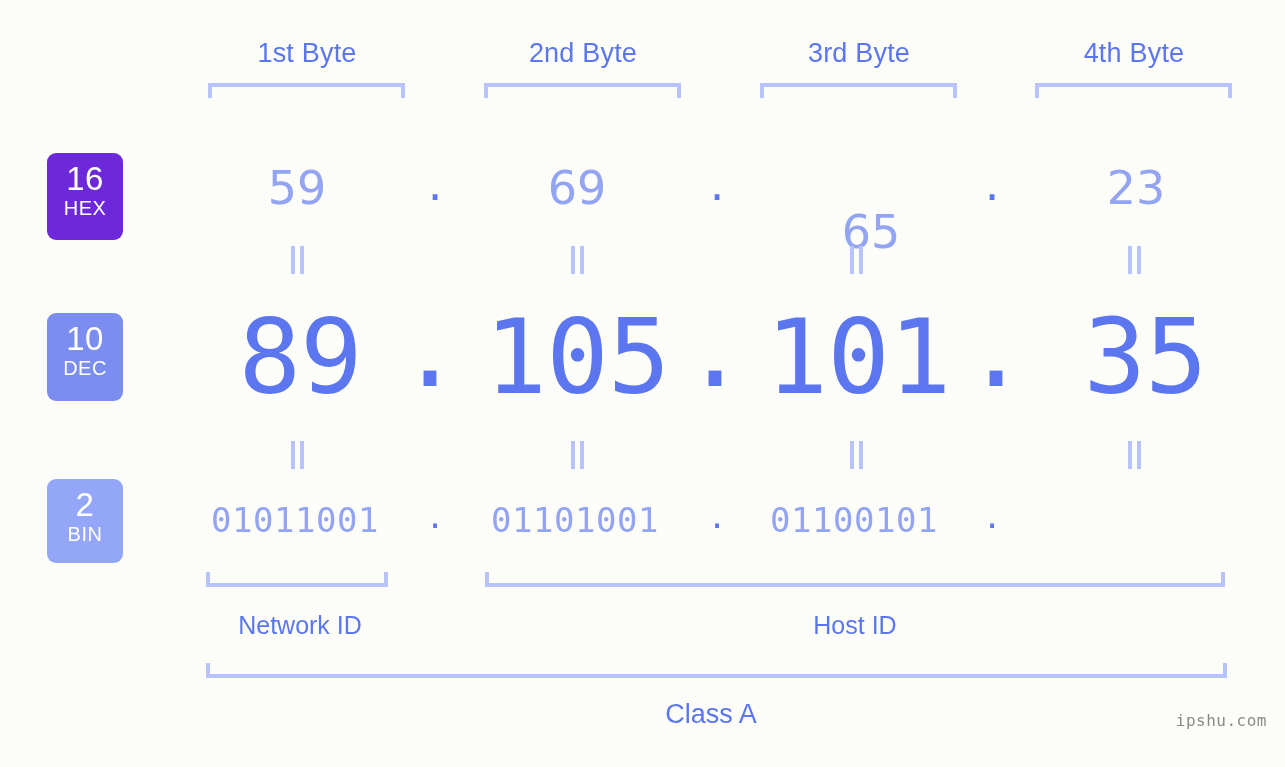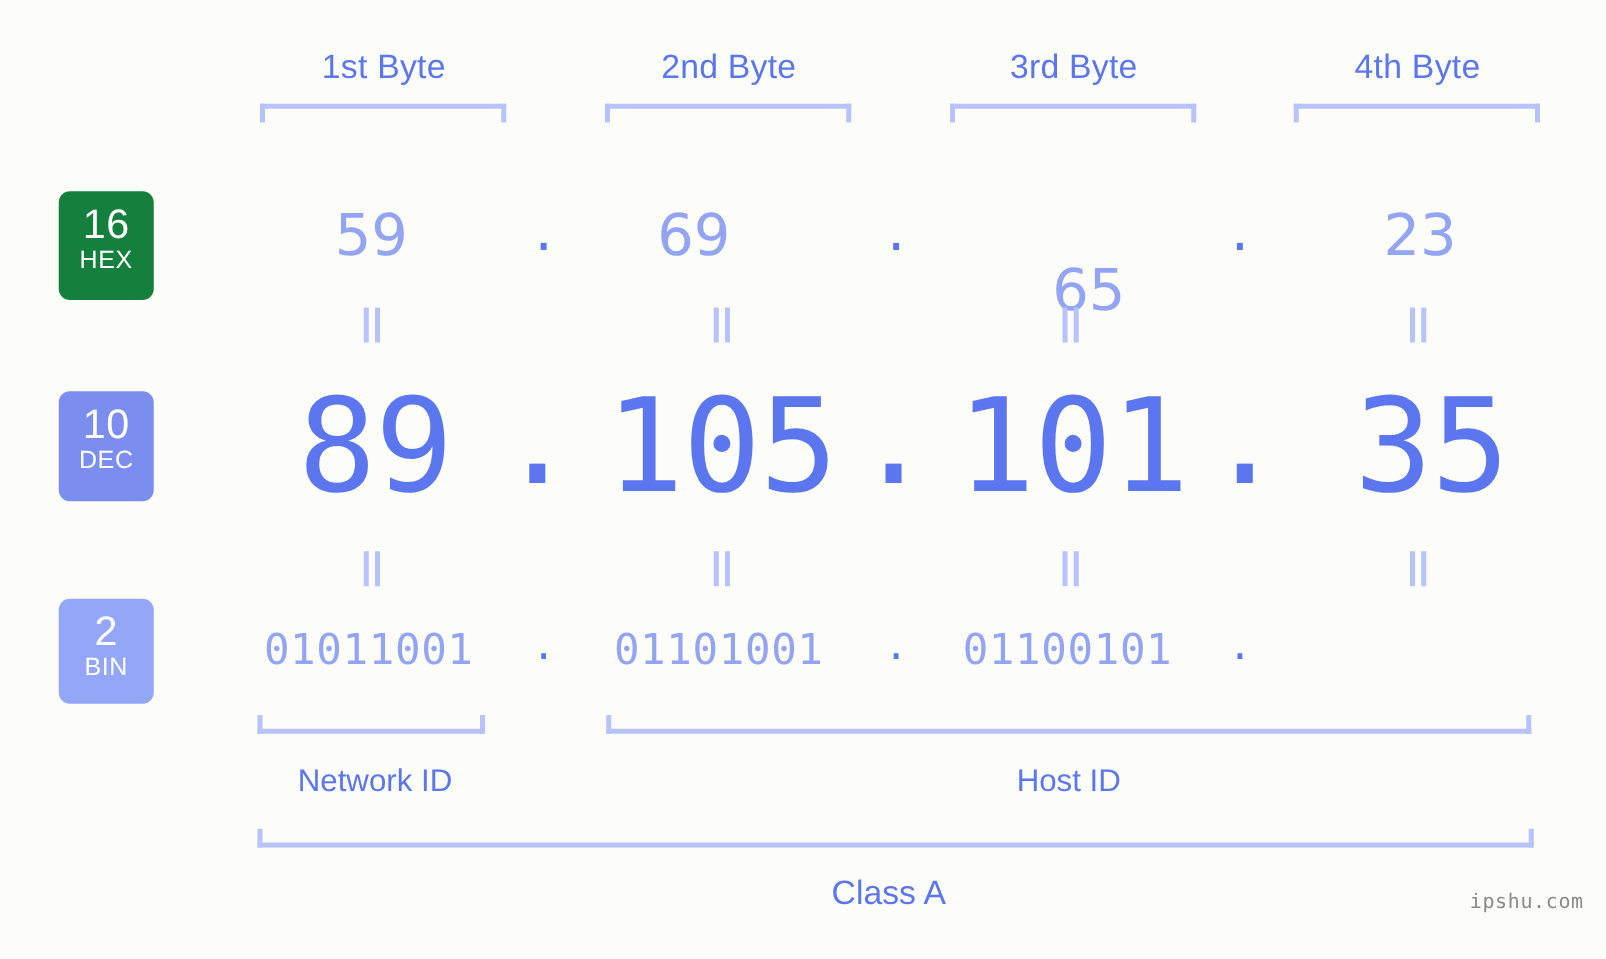--- a/index.html
+++ b/index.html
@@ -70,21 +70,21 @@
     line-height: 35px;
     font-weight: 400;
     letter-spacing: 0.5px;
   }
   .badge .abbr {
     display: block;
     font-size: 20px;
     line-height: 24px;
     letter-spacing: 0.5px;
   }
-  #badge-hex { top: 153px; height: 87px; background: #15803d; }
+  #badge-hex { top: 153px; height: 87px; background: #6d28d9; }
   #badge-dec { top: 313px; height: 88px; background: #7b8ef0; }
   #badge-bin { top: 479px; height: 84px; background: #93a6f7; }
 
   
   .val {
     position: absolute;
     text-align: center;
     white-space: nowrap;
   }
 
@@ -212,21 +212,21 @@
     <span class="num">10</span>
     <span class="abbr">DEC</span>
   </div>
   <div class="badge" id="badge-bin">
     <span class="num">2</span>
     <span class="abbr">BIN</span>
   </div>
 
   <div class="val hex-val" style="left:182px; width:230px;">59</div>
   <div class="hex-dot" style="left:405px; width:60px;">.</div>
-  <div class="val hex-val" style="left:440px; width:230px;">69</div>
+  <div class="val hex-val" style="left:462px; width:230px;">69</div>
   <div class="hex-dot" style="left:687px; width:60px;">.</div>
   <div class="val hex-val" style="left:756px; width:230px;margin-top:44px;">65</div>
   <div class="hex-dot" style="left:962px; width:60px;">.</div>
   <div class="val hex-val" style="left:1021px; width:230px;">23</div>
 
   <div class="eq" style="left:284px; top:246px;">
     <i class="a"></i>
       <i class="b"></i>
   </div>
   <div class="eq" style="left:564px; top:246px;">

